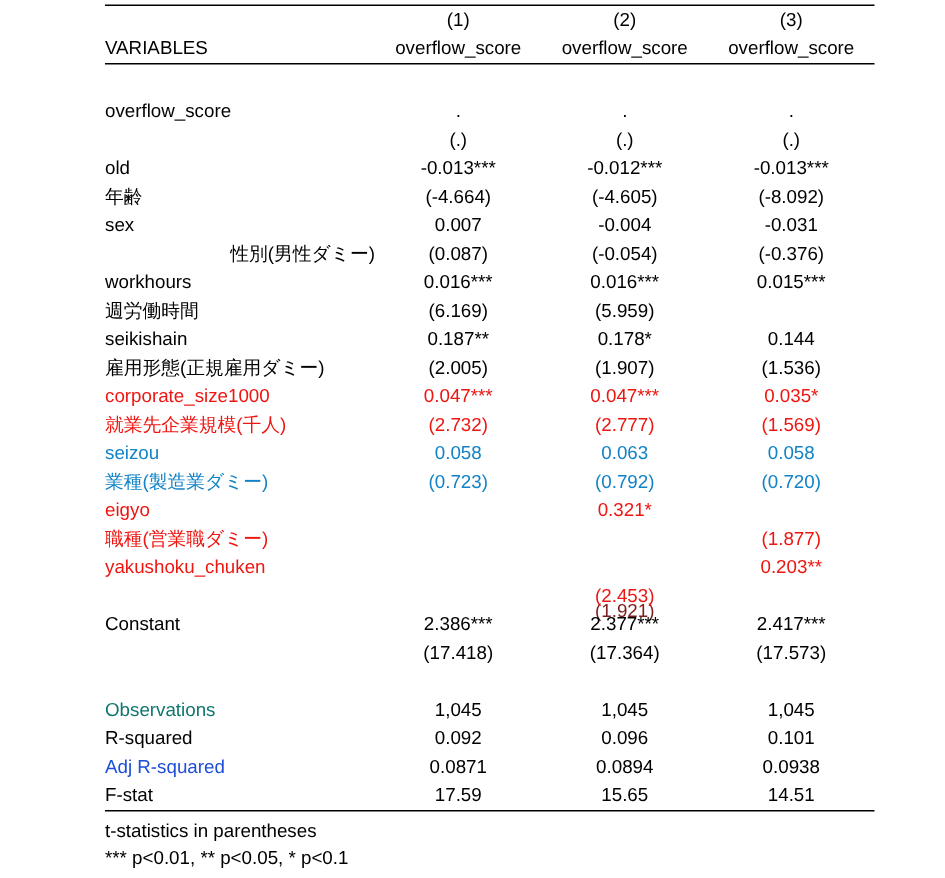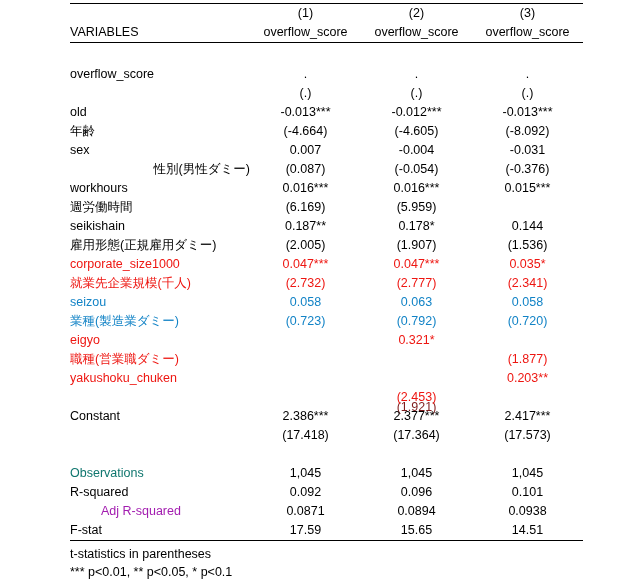--- a/index.html
+++ b/index.html
@@ -141,21 +141,21 @@
         <div class="row">
           <div class="lbl" style="color: rgb(238, 22, 17);">corporate_size1000</div>
           <div class="val" style="color: rgb(238, 22, 17);">0.047***</div>
           <div class="val" style="color: rgb(238, 22, 17);">0.047***</div>
           <div class="val" style="color: rgb(238, 22, 17);">0.035*</div>
         </div>
         <div class="row">
           <div class="lbl" style="color: rgb(238, 22, 17);">就業先企業規模(千人)</div>
           <div class="val" style="color: rgb(238, 22, 17);">(2.732)</div>
           <div class="val" style="color: rgb(238, 22, 17); text-align: center;">(2.777)</div>
-          <div class="val" style="color: rgb(238, 22, 17);">(2.341)</div>
+          <div class="val" style="color: rgb(238, 22, 17);">(1.569)</div>
         </div>
         <div class="row">
           <div class="lbl" style="color: rgb(18, 131, 198);">seizou</div>
           <div class="val" style="color: rgb(18, 131, 198);">0.058</div>
           <div class="val" style="color: rgb(18, 131, 198);">0.063</div>
           <div class="val" style="color: rgb(18, 131, 198);">0.058</div>
         </div>
         <div class="row">
           <div class="lbl" style="color: rgb(18, 131, 198);">業種(製造業ダミー)</div>
           <div class="val" style="color: rgb(18, 131, 198);">(0.723)</div>
@@ -207,21 +207,21 @@
           <div class="val" style="color: rgb(0, 0, 0);">1,045</div>
           <div class="val" style="color: rgb(0, 0, 0);">1,045</div>
         </div>
         <div class="row">
           <div class="lbl" style="color: rgb(0, 0, 0);">R-squared</div>
           <div class="val" style="color: rgb(0, 0, 0);">0.092</div>
           <div class="val" style="color: rgb(0, 0, 0);">0.096</div>
           <div class="val" style="color: rgb(0, 0, 0); text-align: center;">0.101</div>
         </div>
         <div class="row">
-          <div class="lbl" style="color: #a21caf; margin-left: 31px;">Adj R-squared</div>
+          <div class="lbl" style="color: #1d4ed8;">Adj R-squared</div>
           <div class="val" style="color: rgb(0, 0, 0);">0.0871</div>
           <div class="val" style="color: rgb(0, 0, 0);">0.0894</div>
           <div class="val" style="color: rgb(0, 0, 0);">0.0938</div>
         </div>
         <div class="row">
           <div class="lbl" style="color: rgb(0, 0, 0);">F-stat</div>
           <div class="val" style="color: rgb(0, 0, 0);">17.59</div>
           <div class="val" style="color: rgb(0, 0, 0);">15.65</div>
           <div class="val" style="color: rgb(0, 0, 0);">14.51</div>
         </div>

